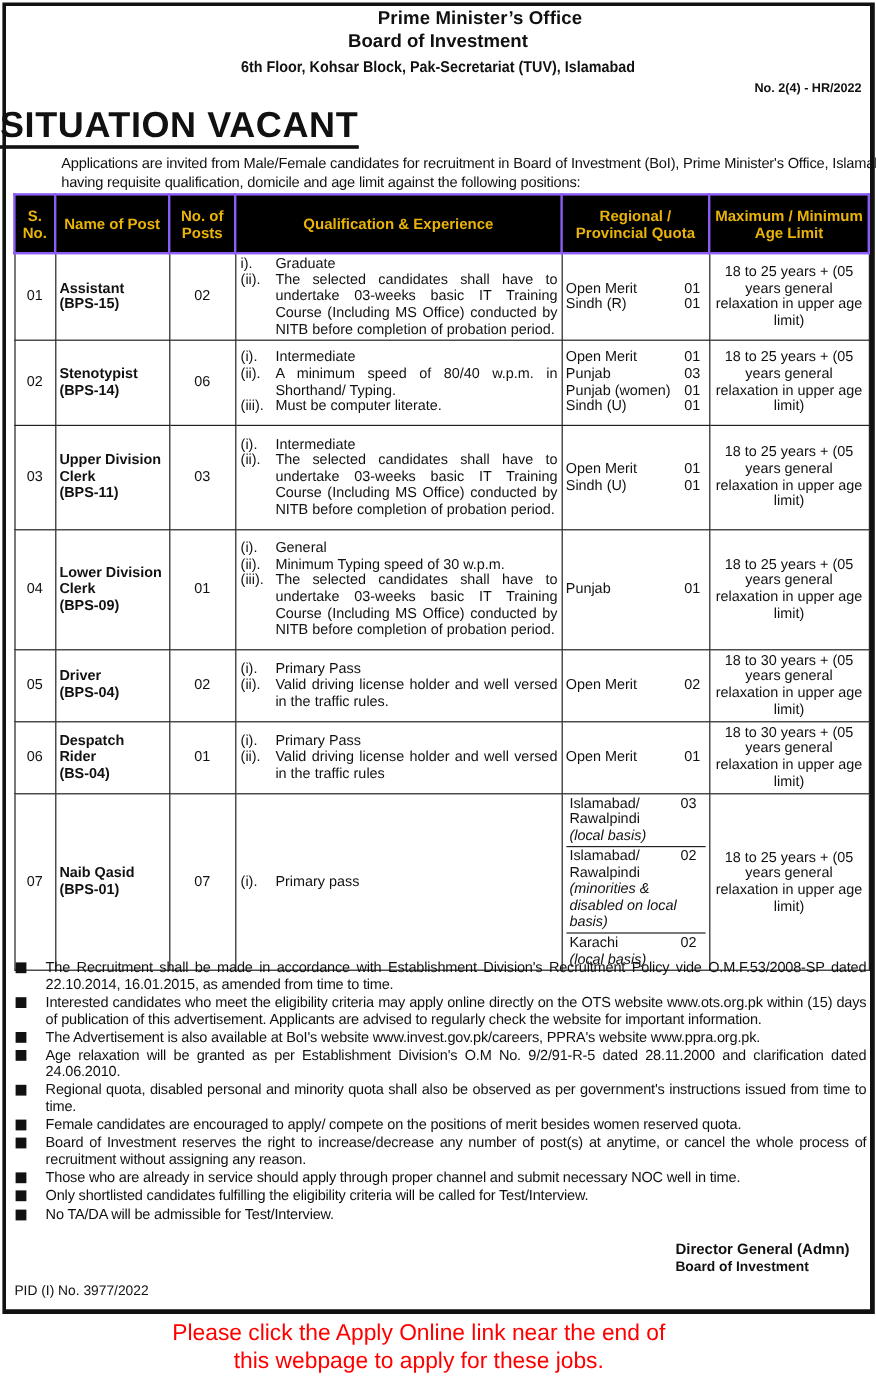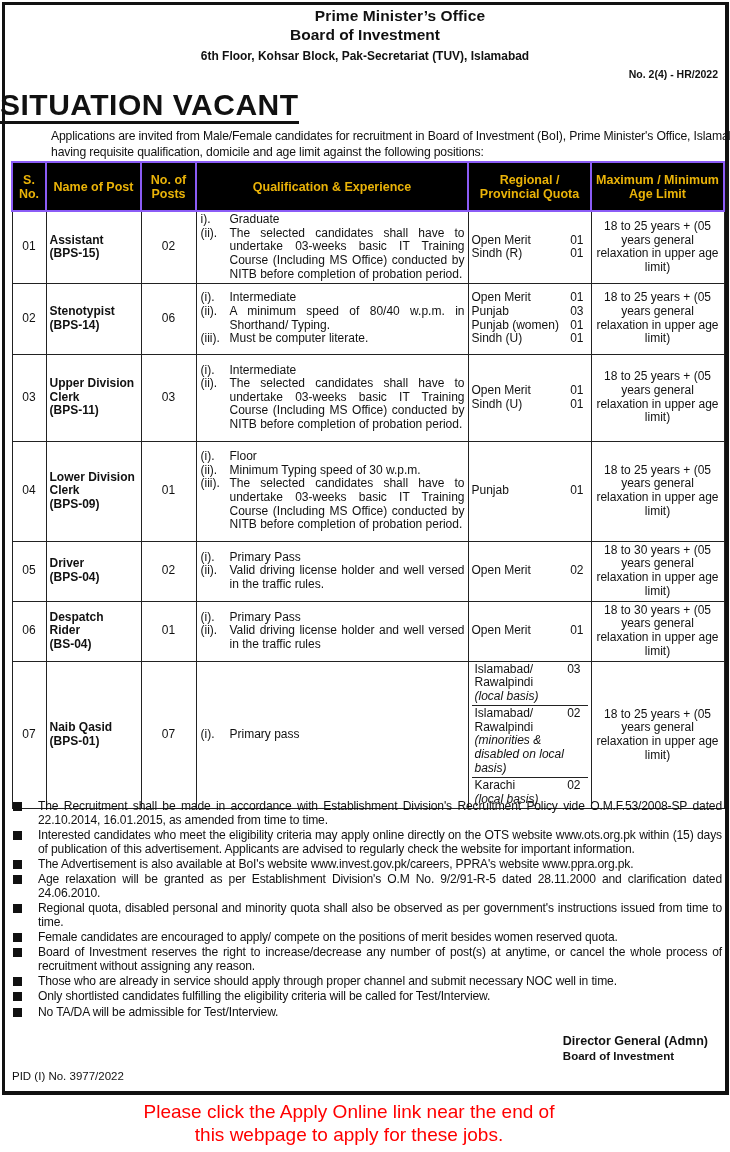--- a/index.html
+++ b/index.html
@@ -193,21 +193,21 @@
     <tr style="height:100px">
       <td class="sno">04</td>
       <td class="post">
           <div>Lower Division Clerk</div>
           <div>(BPS-09)</div>
         </td>
       <td class="posts">01</td>
       <td class="qual">
         <div class="ql">
             <span class="n">(i).</span>
-            <span class="t">Floor</span>
+            <span class="t">General</span>
           </div>
         <div class="ql">
             <span class="n">(ii).</span>
             <span class="t">Minimum Typing speed of 30 w.p.m.</span>
           </div>
         <div class="ql">
             <span class="n">(iii).</span>
             <span class="t">The selected candidates shall have to undertake 03-weeks basic IT Training Course (Including MS Office) conducted by NITB before completion of probation period.</span>
           </div>
       </td>

